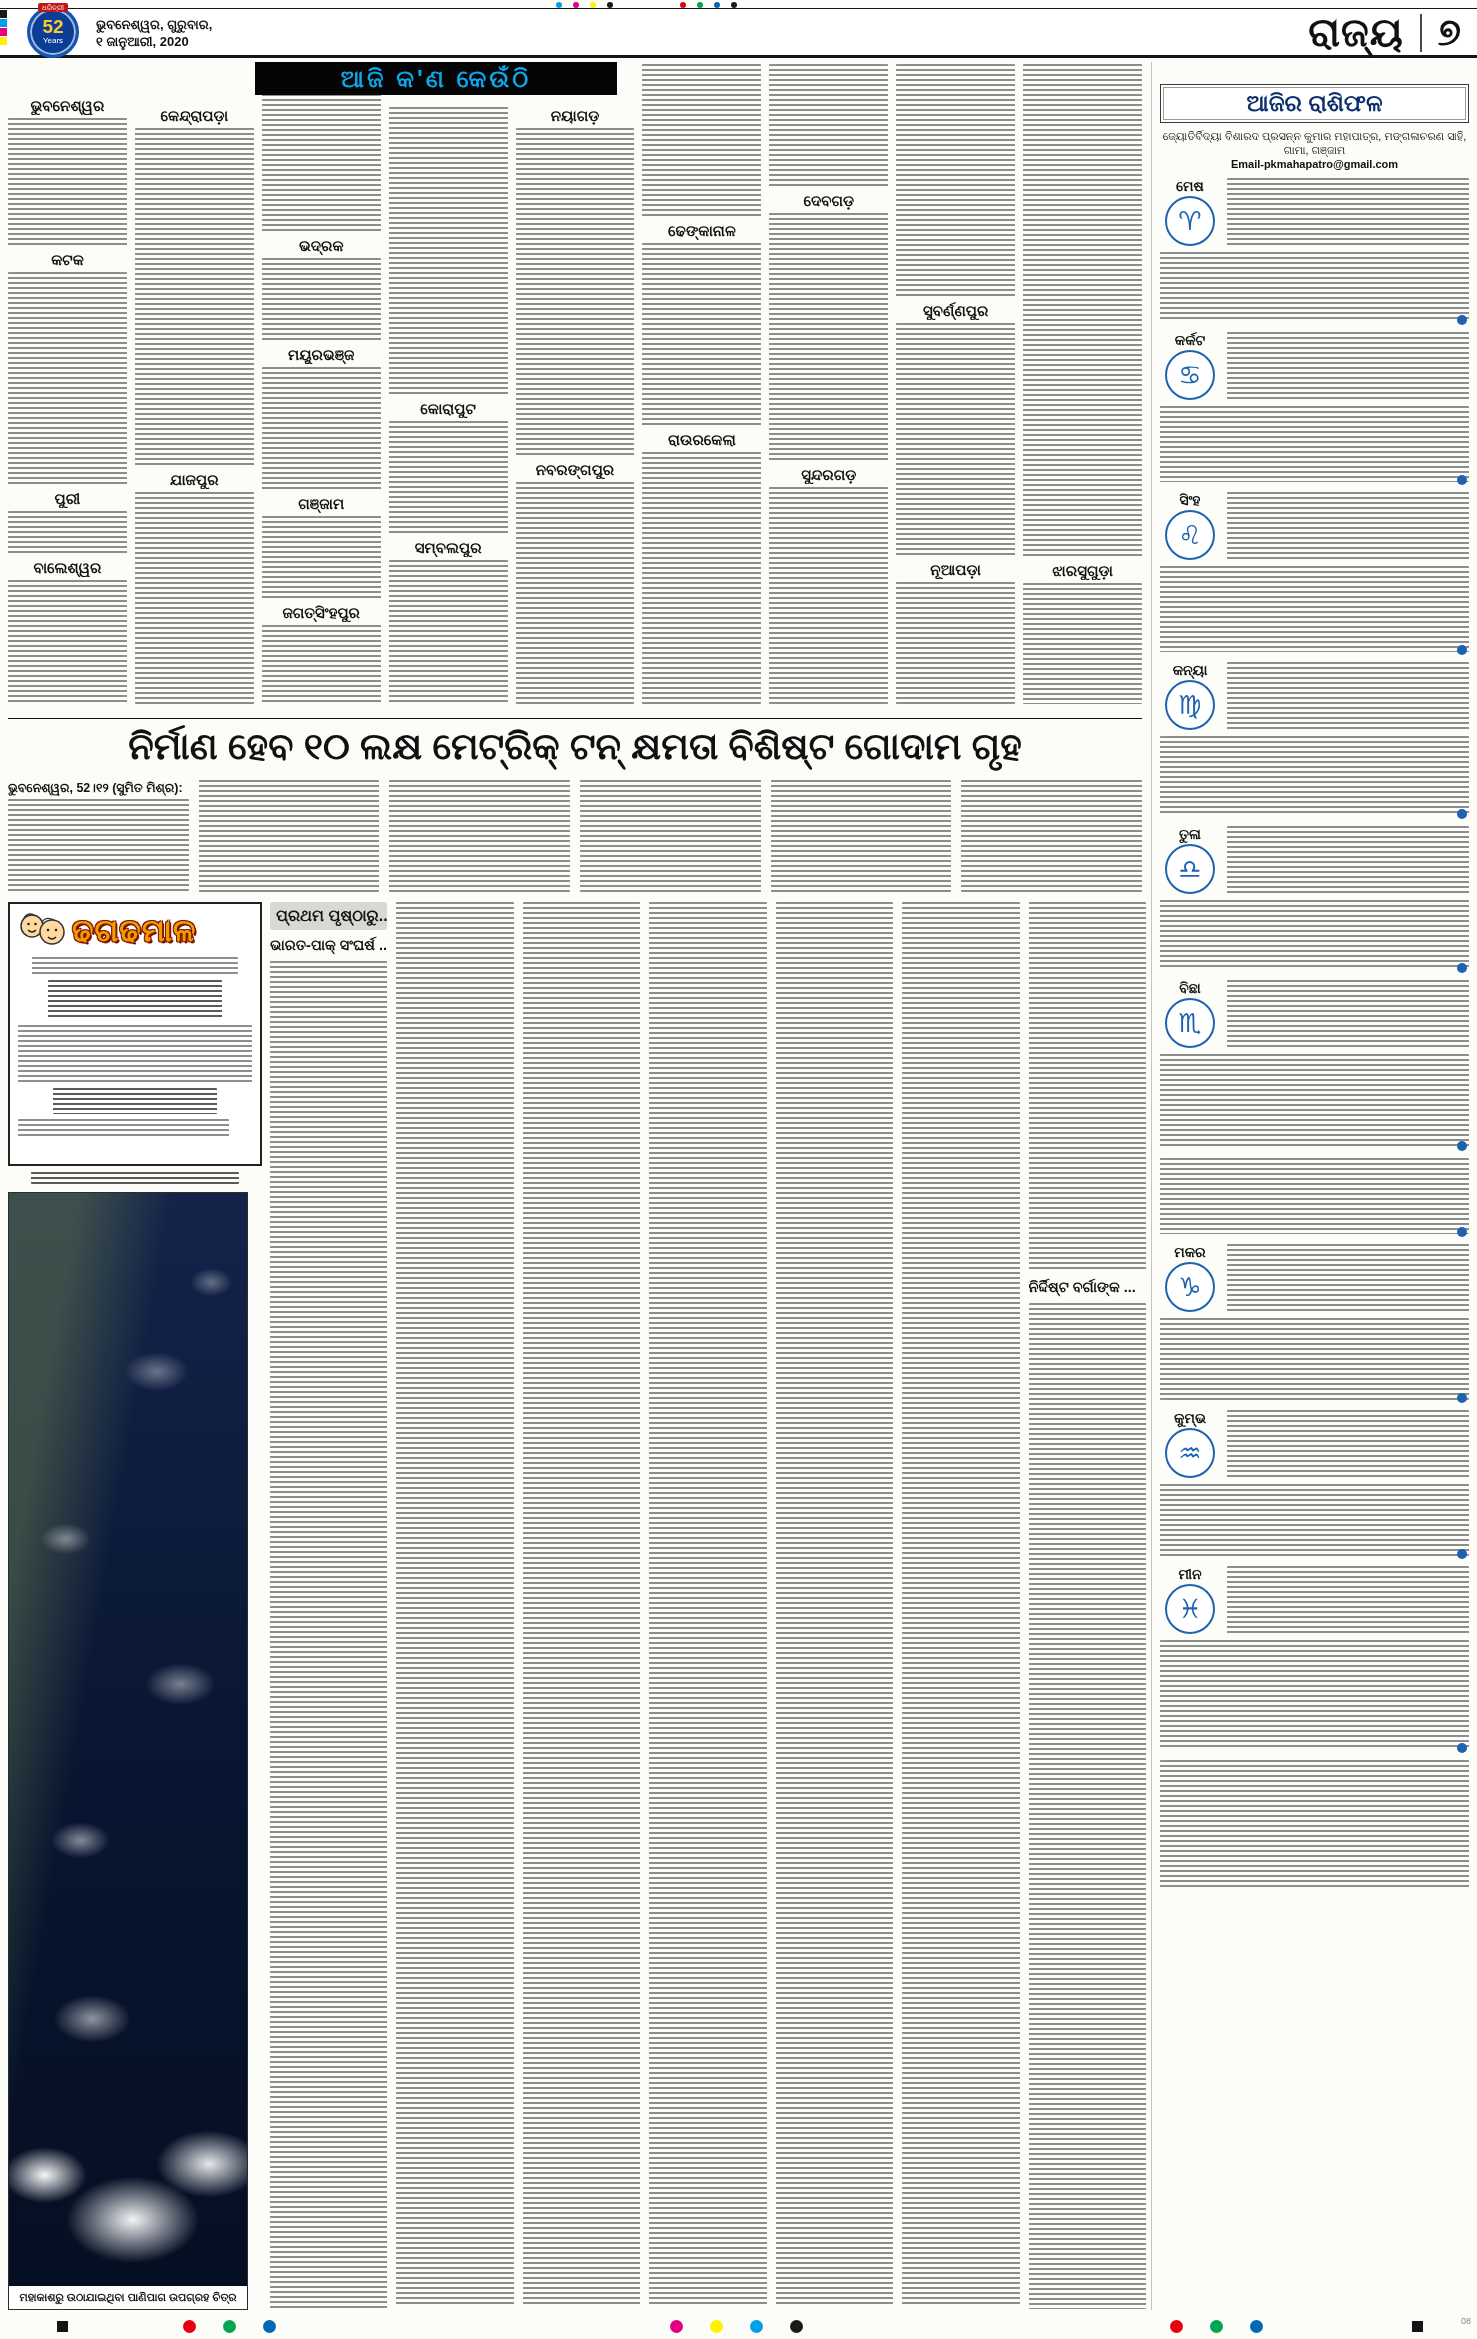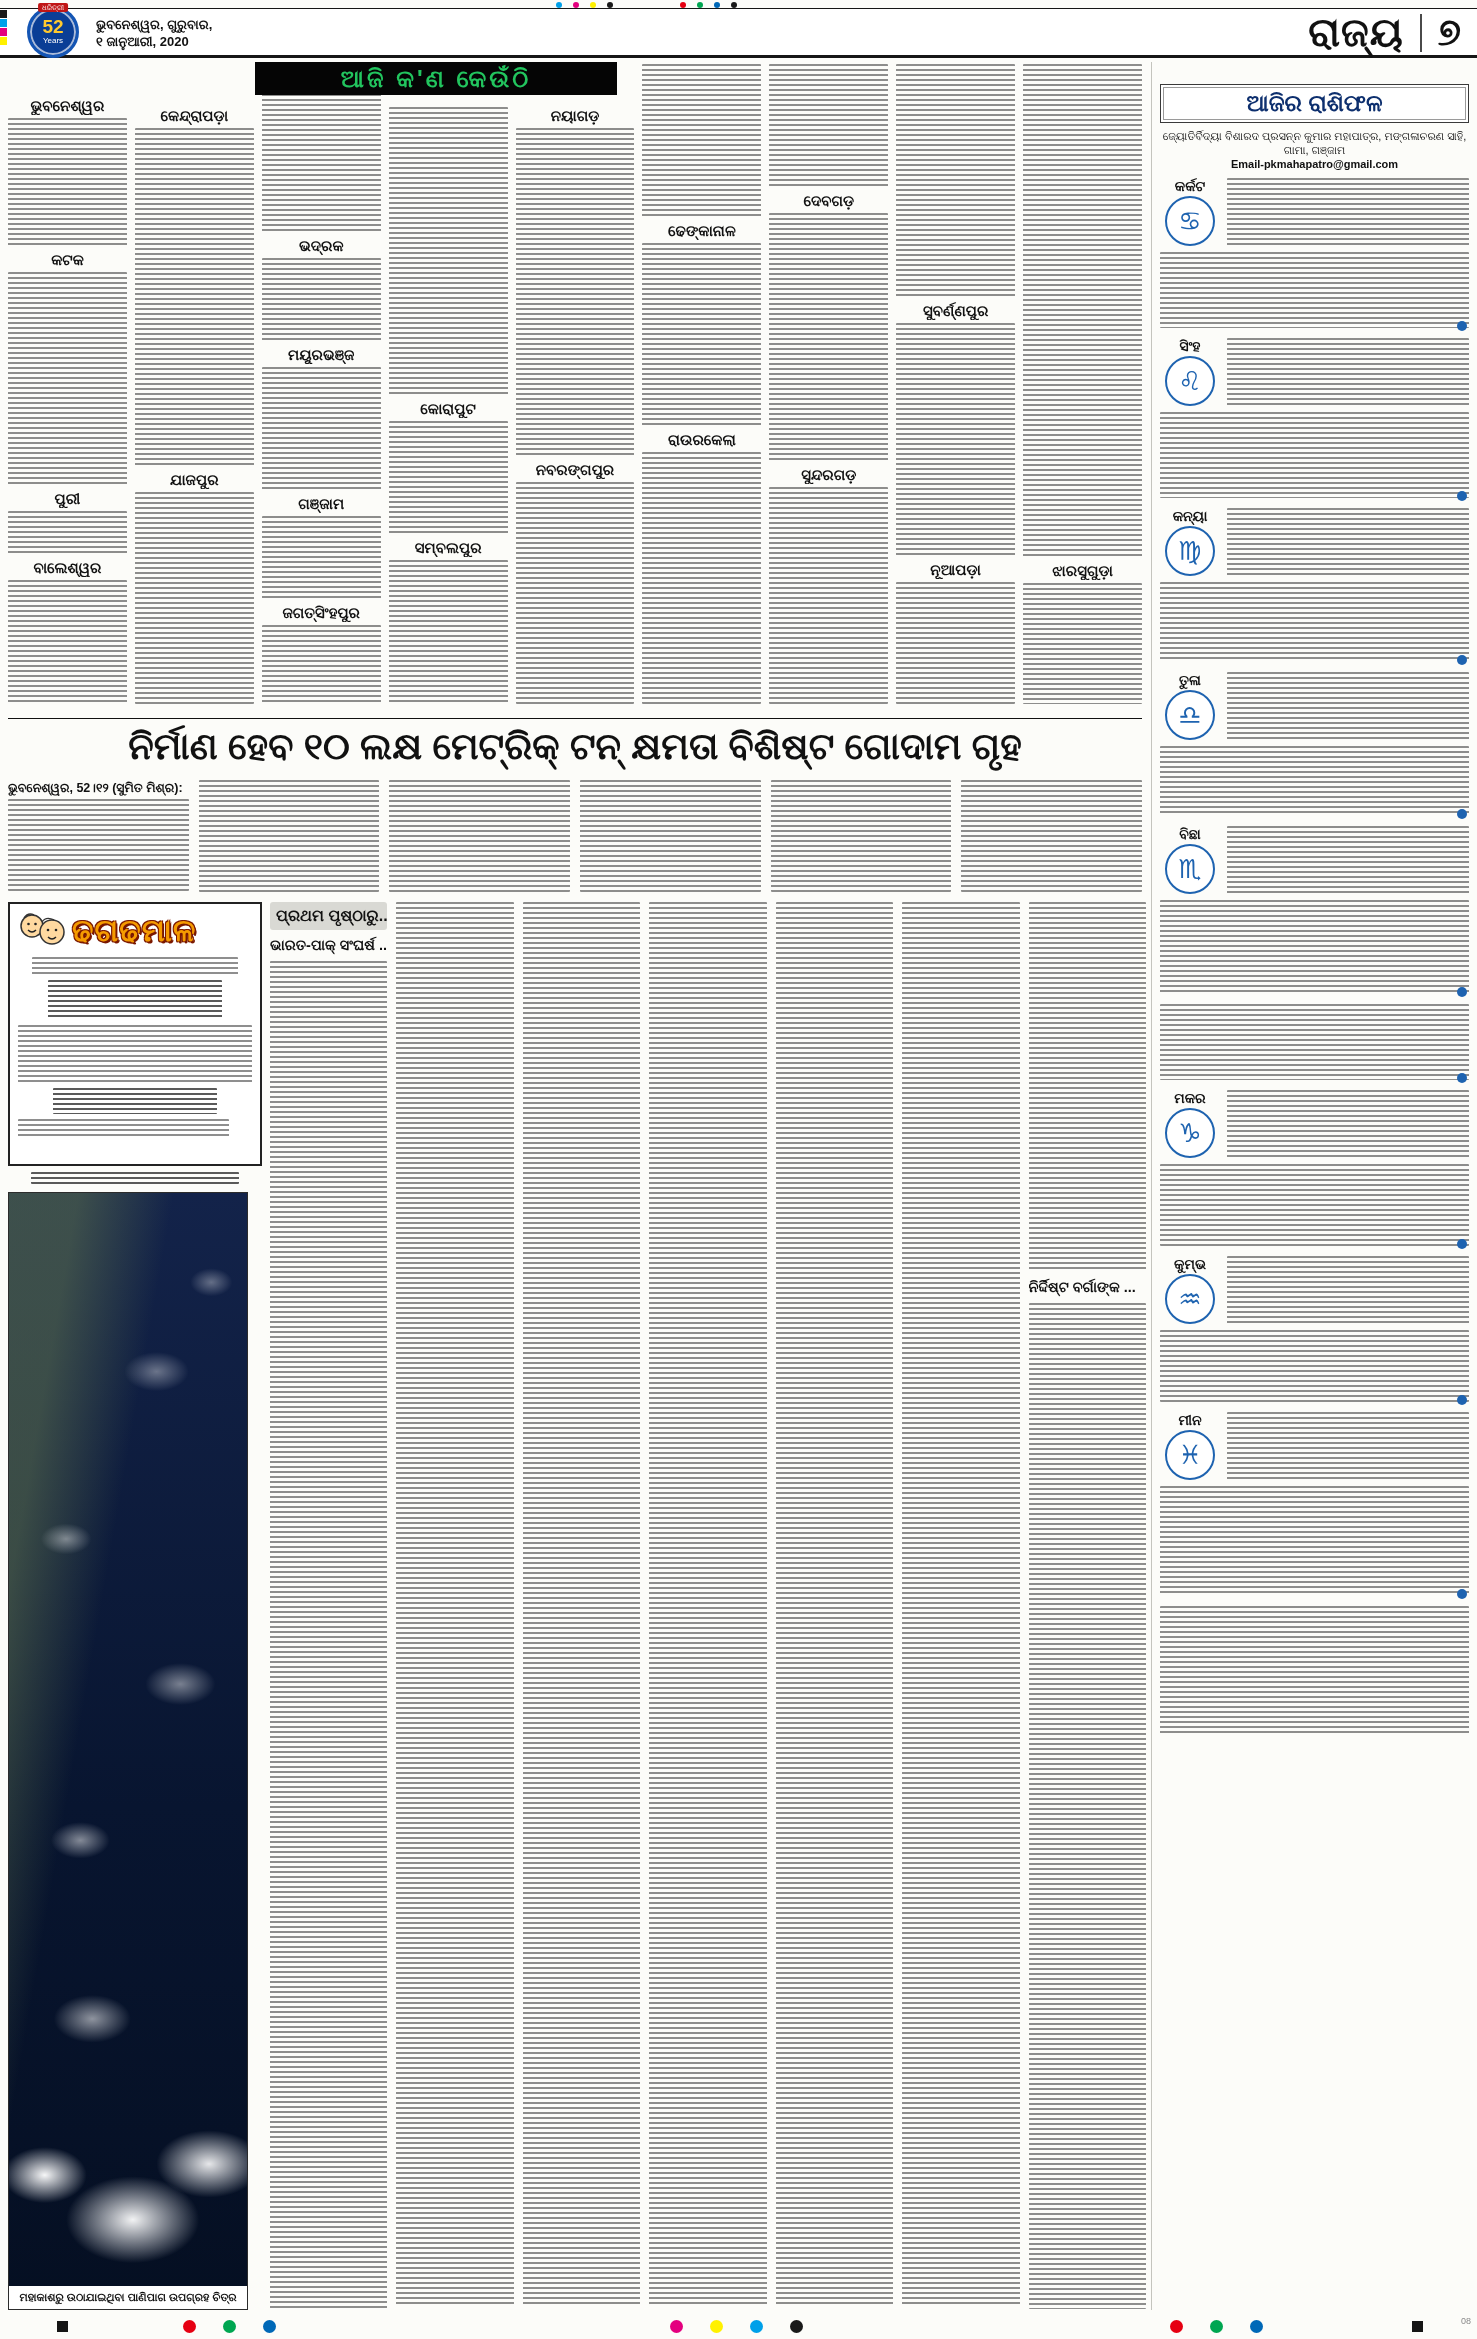--- a/index.html
+++ b/index.html
@@ -41,21 +41,21 @@
   #logo .pub{position:absolute;left:50%;top:-6px;transform:translateX(-50%);
     background:#c01616;color:#fff;font-size:7px;line-height:9px;padding:0 4px;border-radius:2px;white-space:nowrap;}
   #dateline{position:absolute;left:96px;top:7px;font-size:13px;font-weight:bold;line-height:17px;}
   #mast-right{position:absolute;right:16px;top:1px;display:flex;align-items:center;gap:16px;height:46px;}
   #section-title{font-size:40px;font-weight:bold;letter-spacing:1px;}
   #mast-sep{width:2px;height:38px;background:#4a4a4a;}
   #page-number{font-size:38px;font-weight:bold;}
 
   
   #listings-banner{position:absolute;left:255px;top:62px;width:362px;height:33px;background:#050505;
-    color:#22c55e;font-weight:bold;font-size:24px;line-height:33px;text-align:center;letter-spacing:3px;z-index:5;}
+    color:#0ea5e9;font-weight:bold;font-size:24px;line-height:33px;text-align:center;letter-spacing:3px;z-index:5;}
   #listing-cols{position:absolute;left:8px;top:64px;width:1134px;display:flex;gap:8px;}
   .lcol{flex:1;display:flex;flex-direction:column;gap:3px;min-width:0;}
   .city-head{font-weight:bold;font-size:15px;line-height:18px;text-align:center;white-space:nowrap;overflow:hidden;}
 
   #rule-listings{position:absolute;left:8px;top:718px;width:1134px;height:1px;background:#111;}
 
   
   #headline{position:absolute;left:8px;top:725px;width:1134px;font-size:37px;line-height:44px;
     font-weight:bold;text-align:center;white-space:nowrap;}
   #lead-cols{position:absolute;left:8px;top:780px;width:1134px;display:flex;gap:10px;}
@@ -310,20 +310,31 @@
     </div>
   </div>
 
 <div id="vrule"></div>
 
 <div id="horoscope">
   <div id="h-title">ଆଜିର ରାଶିଫଳ</div>
   <div id="h-intro">ଜ୍ୟୋତିର୍ବିଦ୍ୟା ବିଶାରଦ ପ୍ରସନ୍ନ କୁମାର ମହାପାତ୍ର, ମଙ୍ଗଳାଚରଣ ସାହି, ଗାମା, ଗଞ୍ଜାମ</div>
   <div id="h-email">Email-pkmahapatro@gmail.com</div>
   <div id="zodiac-list">
+      <div class="z-entry">
+        <div class="z-top">
+          <div class="z-left">
+            <div class="z-name">ମେଷ</div>
+            <div class="z-circle">♈</div>
+          </div>
+          <div class="fx z-side" style="height: 70px;"></div>
+        </div>
+        <div class="fx z-below" style="height: 70px;"></div>
+        <div class="z-dot"></div>
+      </div>
       <div class="z-entry">
         <div class="z-top">
           <div class="z-left">
             <div class="z-name">କର୍କଟ</div>
             <div class="z-circle">♋</div>
           </div>
           <div class="fx z-side" style="height: 70px;"></div>
         </div>
         <div class="fx z-below" style="height: 76px;"></div>
         <div class="z-dot"></div>

